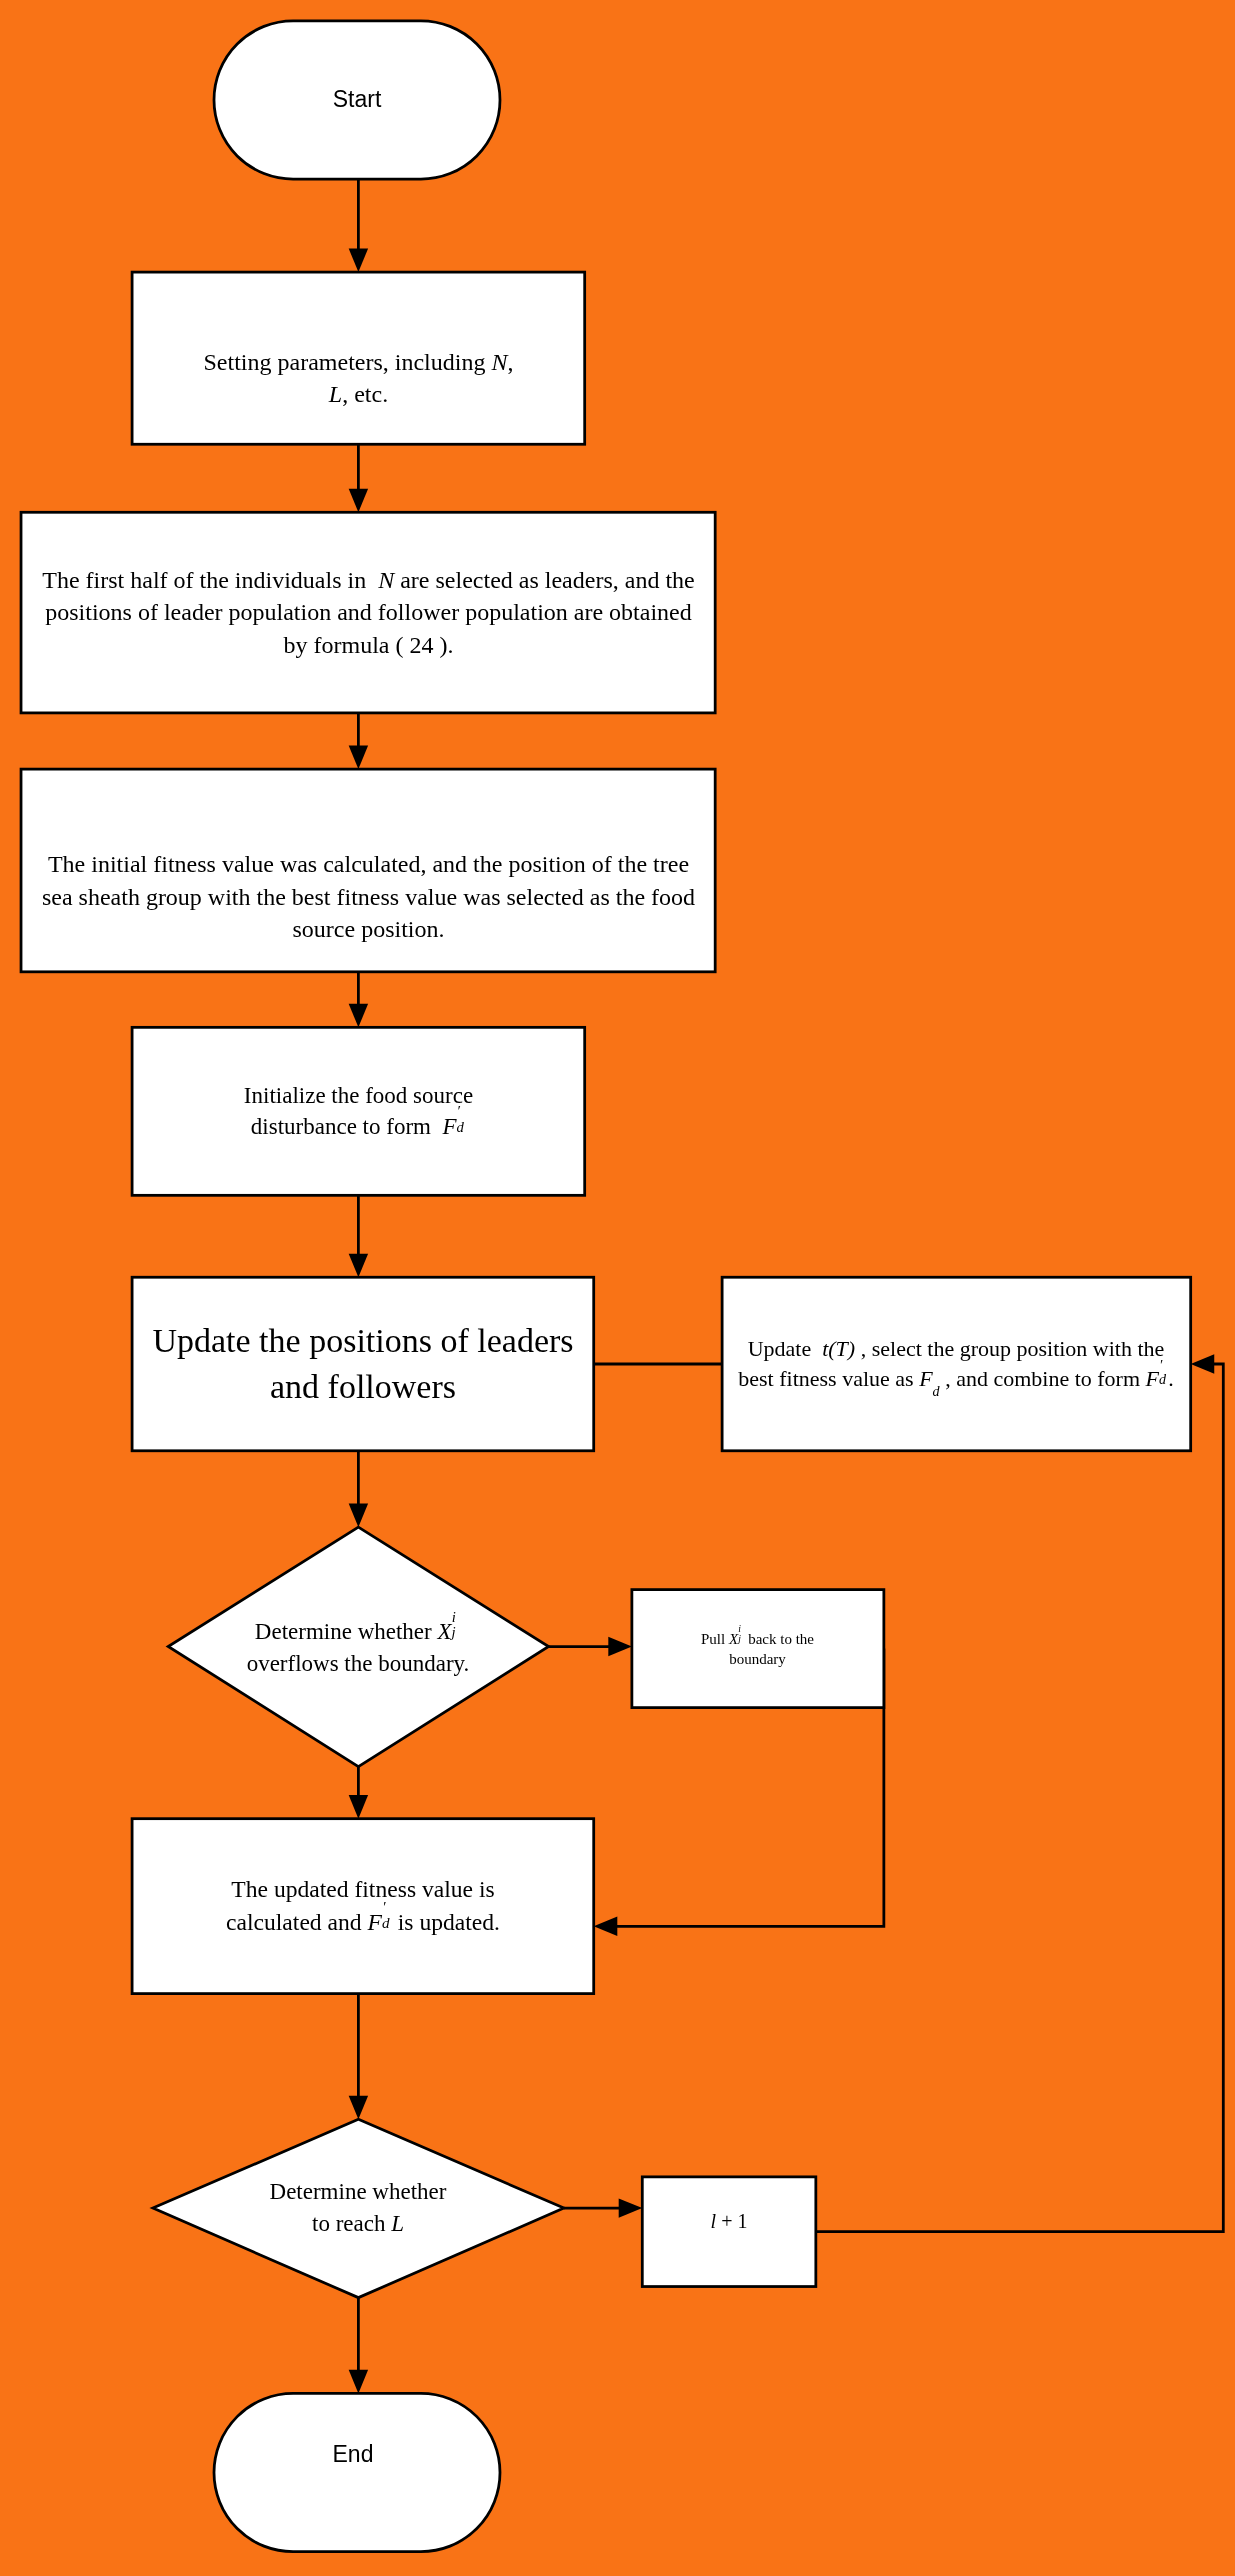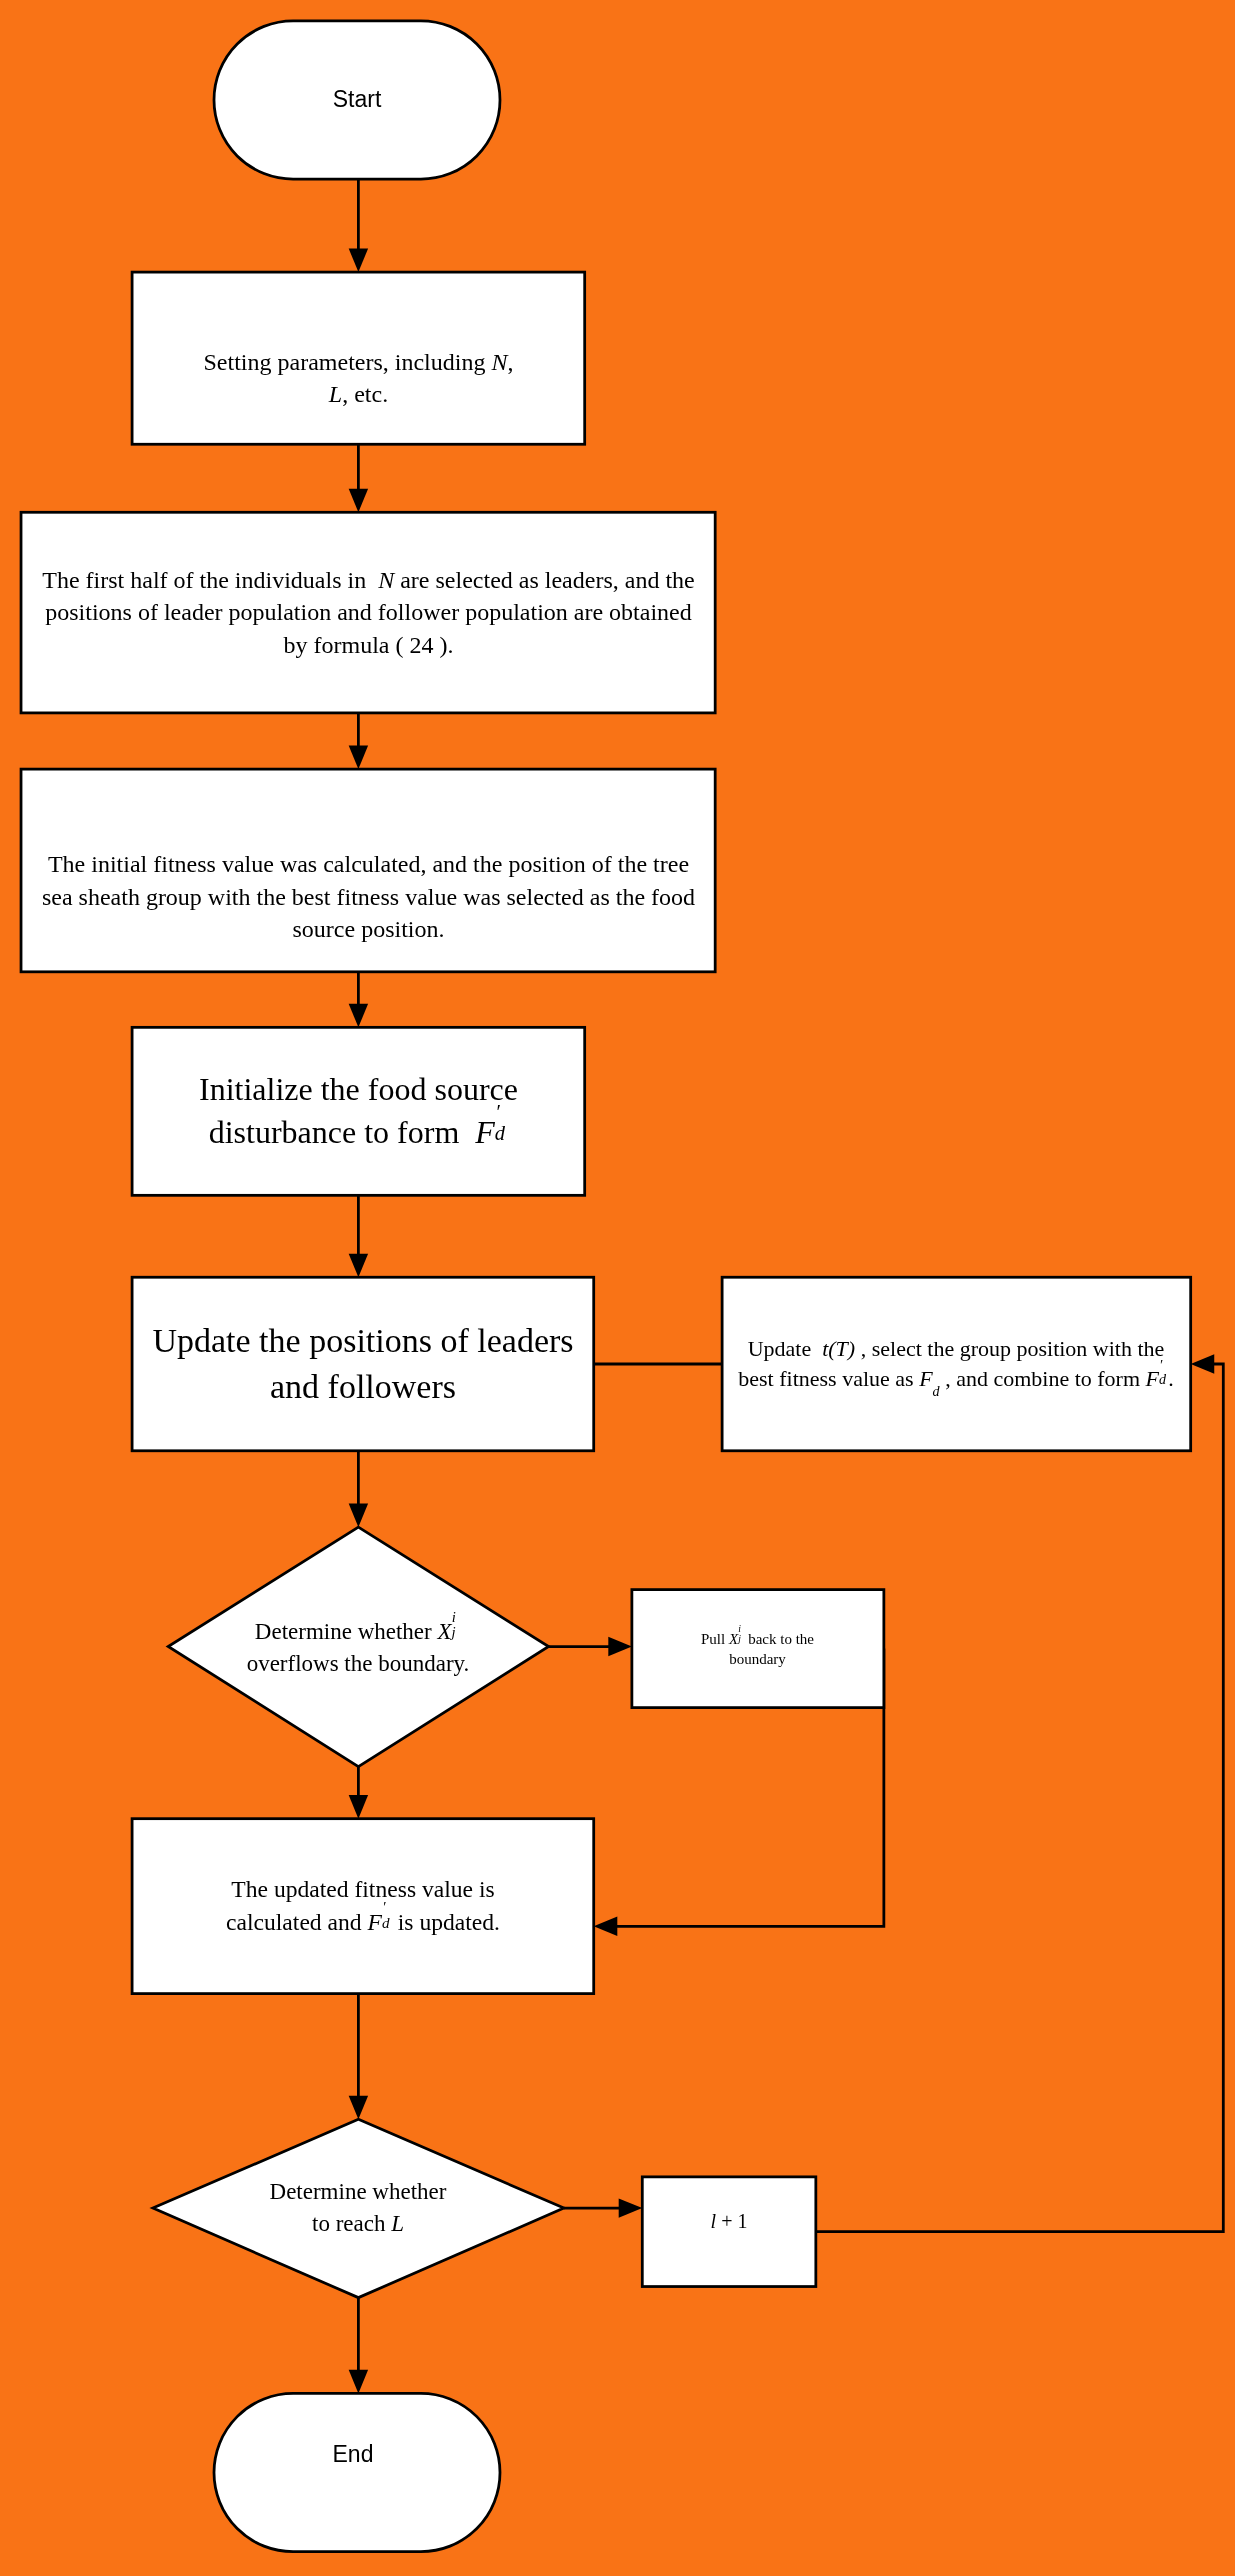--- a/index.html
+++ b/index.html
@@ -176,21 +176,21 @@
   </div>
 
   <div class="node-label serif" style="left:31px; top:512px; width:675px; height:201px; font-size:24px;">
     <span>The first half of the individuals in&nbsp; <i class="mathit">N</i> are selected as leaders, and the positions of leader population and follower population are obtained by formula ( 24 ).</span>
   </div>
 
   <div class="node-label serif" style="left:31px; top:769px; width:675px; height:256px; font-size:24px;">
     <span>The initial fitness value was calculated, and the position of the tree sea sheath group with the best fitness value was selected as the food source position.</span>
   </div>
 
-  <div class="node-label serif" style="left:139px; top:1027px; width:439px; height:168px; font-size:32px;">
+  <div class="node-label serif" style="left:139px; top:1027px; width:439px; height:168px; font-size:23px;">
     <span>Initialize the food source<br>disturbance to form &nbsp;<i class="mathit">F</i><span class="supsub"><span class="s-up">′</span><span class="s-dn">d</span></span></span>
   </div>
 
   <div class="node-label serif" style="left:139px; top:1277px; width:448px; height:174px; font-size:34px;">
     <span>Update the positions of leaders<br>and followers</span>
   </div>
 
   <div class="node-label serif" style="left:730px; top:1277px; width:452px; height:174px; font-size:22px;">
     <span>Update &nbsp;<i class="mathit">t</i><i class="mathit">(T)</i> , select the group position with the best fitness value as <i class="mathit">F</i><sub>d</sub> , and combine to form <i class="mathit">F</i><span class="supsub"><span class="s-up">′</span><span class="s-dn">d</span></span>.</span>
   </div>

